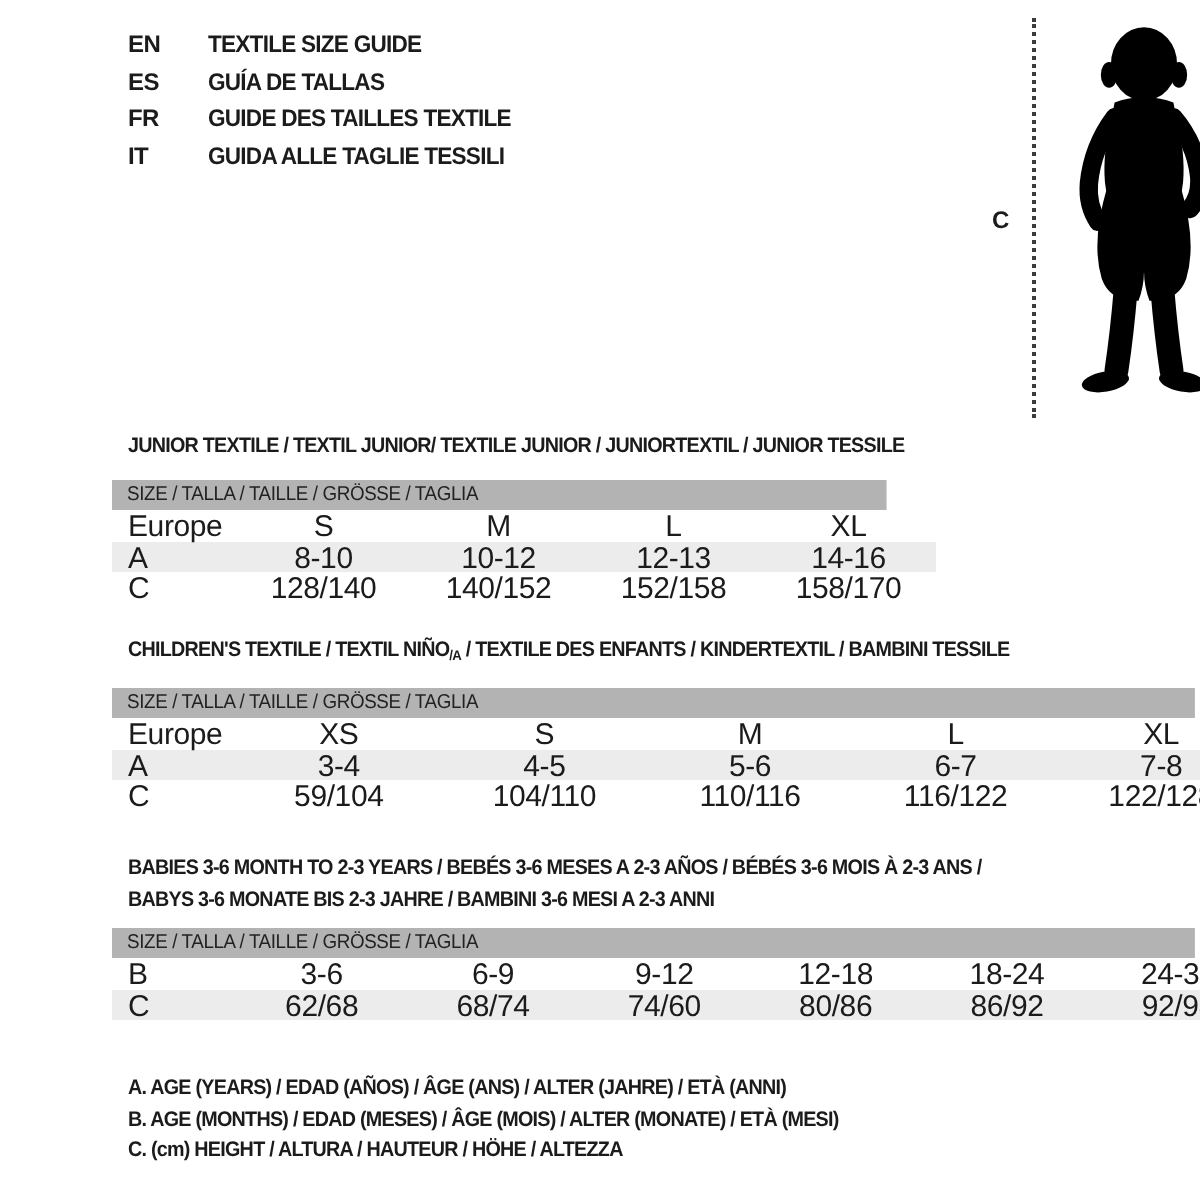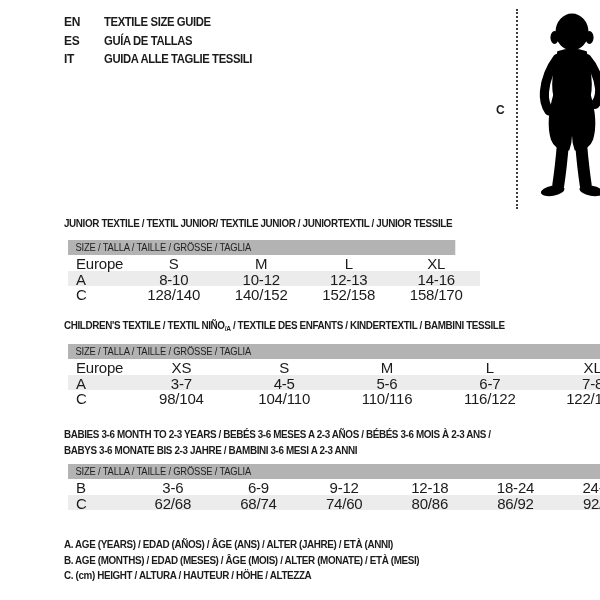--- a/index.html
+++ b/index.html
@@ -28,21 +28,21 @@
   .figure-svg { position: absolute; left: 36px; top: 3px; }
 
   
   .section-title { position: absolute; left: 22px; font-size: 10.5px; font-weight: bold; }
   .section-title sub { font-size: 7px; vertical-align: -2px; }
   .title-junior { top: 217px; }
   .title-children { top: 319px; }
   .title-babies { top: 426px; line-height: 16px; }
 
   
-  .size-table { position: absolute; left: 26px; }
+  .size-table { position: absolute; left: 14px; }
   .t-junior   { top: 240px; width: 412px; }
   .t-children { top: 344px; width: 576px; }
   .t-babies   { top: 464px; width: 576px; }
   .band {
     height: 15px; line-height: 15px;
     background: #b3b3b3; color: #222;
     font-size: 10px; letter-spacing: -0.2px;
     padding-left: 8px; white-space: nowrap;
   }
   .trow { display: grid; height: 15.5px; align-items: center; font-size: 15px; letter-spacing: -0.2px; }
@@ -63,20 +63,24 @@
 <div class="page">
 
   <div class="lang-block">
     <div class="lang-row">
       <span class="lang-code">EN</span>
       <span class="lang-label condensed">TEXTILE SIZE GUIDE</span>
     </div>
     <div class="lang-row">
       <span class="lang-code">ES</span>
       <span class="lang-label condensed">GUÍA DE TALLAS</span>
+    </div>
+    <div class="lang-row">
+      <span class="lang-code">FR</span>
+      <span class="lang-label condensed">GUIDE DES TAILLES TEXTILE</span>
     </div>
     <div class="lang-row">
       <span class="lang-code">IT</span>
       <span class="lang-label condensed">GUIDA ALLE TAGLIE TESSILI</span>
     </div>
   </div>
 
   <div class="figure-area">
     <div class="measure-line"></div>
     <span class="measure-label">C</span>
@@ -133,29 +137,29 @@
     <div class="trow">
       <span class="rlabel">Europe</span>
       <span class="cell">XS</span>
       <span class="cell">S</span>
       <span class="cell">M</span>
       <span class="cell">L</span>
       <span class="cell">XL</span>
     </div>
     <div class="trow shaded">
       <span class="rlabel">A</span>
-      <span class="cell">3-7</span>
+      <span class="cell">3-4</span>
       <span class="cell">4-5</span>
       <span class="cell">5-6</span>
       <span class="cell">6-7</span>
       <span class="cell">7-8</span>
     </div>
     <div class="trow">
       <span class="rlabel">C</span>
-      <span class="cell">98/104</span>
+      <span class="cell">59/104</span>
       <span class="cell">104/110</span>
       <span class="cell">110/116</span>
       <span class="cell">116/122</span>
       <span class="cell">122/128</span>
     </div>
   </div>
 
   <div class="section-title title-babies">
     <div class="condensed">BABIES 3-6 MONTH TO 2-3 YEARS / BEBÉS 3-6 MESES A 2-3 AÑOS / BÉBÉS 3-6 MOIS À 2-3 ANS /</div>
     <div class="condensed">BABYS 3-6 MONATE BIS 2-3 JAHRE / BAMBINI 3-6 MESI A 2-3 ANNI</div>

